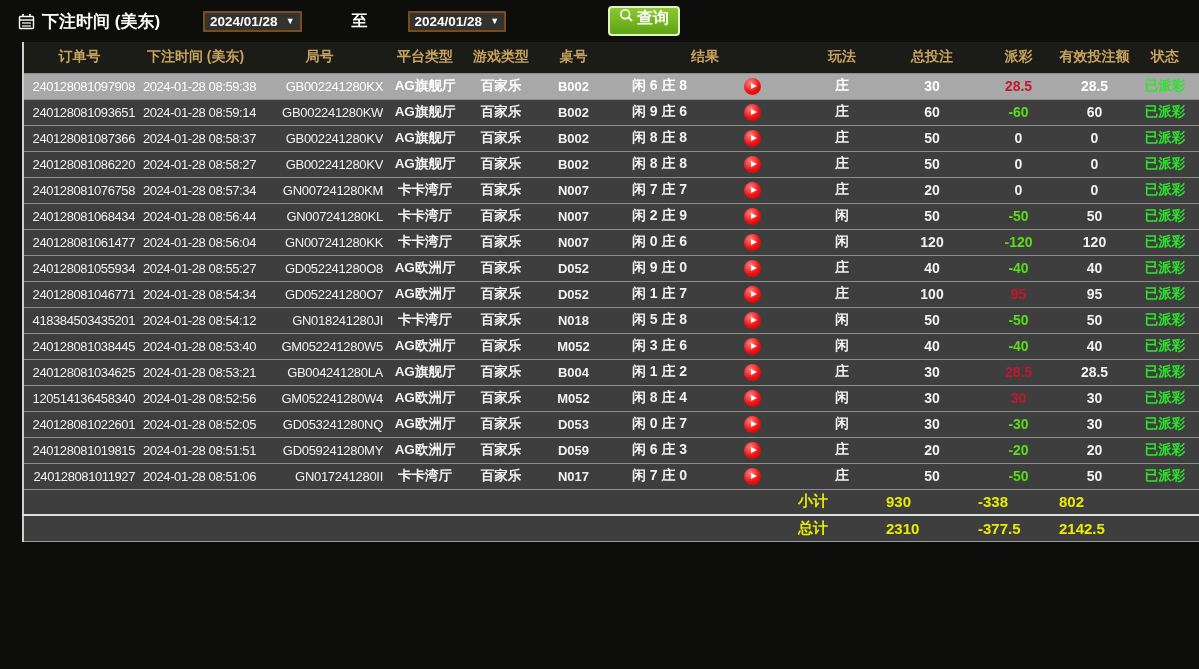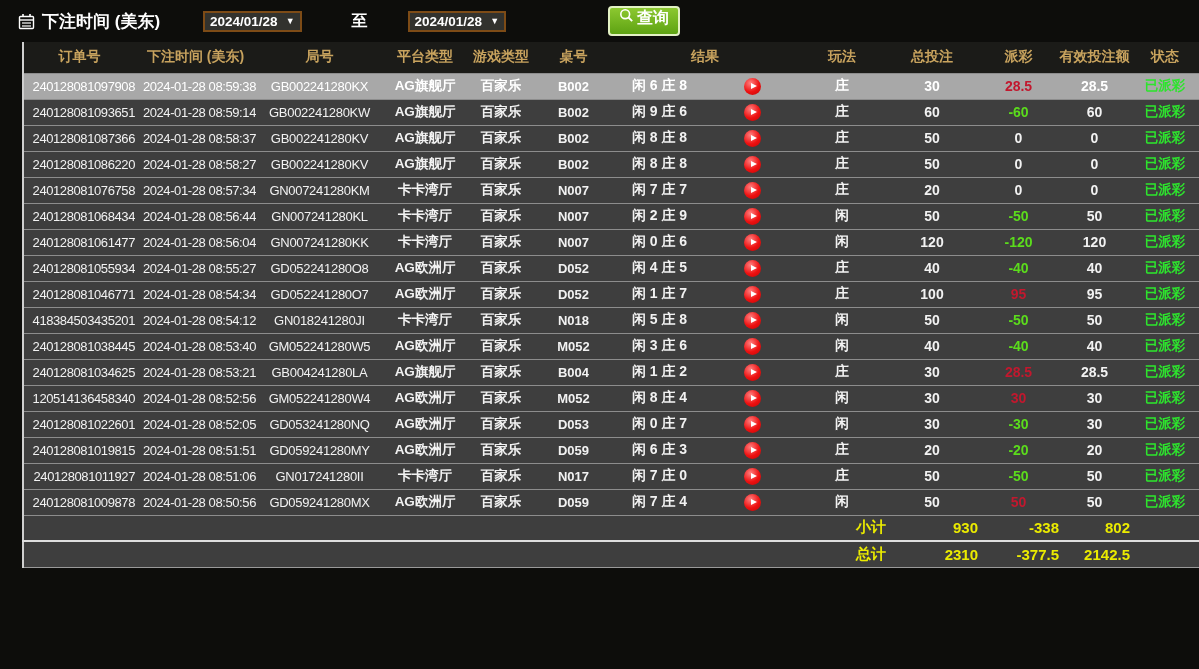--- a/index.html
+++ b/index.html
@@ -28,37 +28,37 @@
 
   
   .table-wrap{margin-left:22px;width:938px;}
   table{border-collapse:collapse;table-layout:fixed;width:1177px;border-left:2px solid #cfcfcf;}
   thead th{background:#1b1b18;color:var(--header-gold);font-size:14px;font-weight:bold;
     height:31px;white-space:nowrap;overflow:hidden;}
   tbody td{background:var(--row-bg);color:#f2f2f2;height:26px;text-align:center;
     border-top:1px solid #8d8d8d;white-space:nowrap;overflow:hidden;
     font-size:14px;font-weight:600;}
   td.c-order,td.c-time{text-align:right;padding-left:4px;font-weight:400;font-size:13px;letter-spacing:-0.4px;}
-  td.c-game{font-weight:400;font-size:13px;letter-spacing:-0.3px;}
+  td.c-game{font-weight:400;font-size:13px;letter-spacing:-0.3px;text-align:right;}
   td.c-platform,td.c-gametype{font-size:13.5px;}
   td.c-table{font-size:13px;font-weight:600;}
   tr.highlighted td{background:var(--highlight-bg);color:#fff;}
   td.c-payout.win{color:var(--win-red);}
   td.c-payout.loss{color:var(--loss-green);}
   td.c-status{color:var(--status-green);font-size:13.5px;}
   tr.highlighted td.c-status{color:var(--status-green);}
 
   .play-icon{display:inline-flex;width:17px;height:17px;border-radius:50%;cursor:pointer;
     background:radial-gradient(circle at 38% 30%,#ff8080 0%,#ee1111 55%,#c00505 100%);
     align-items:center;justify-content:center;vertical-align:middle;}
   .play-icon i{display:block;width:0;height:0;border-left:6px solid #fff;
     border-top:3.5px solid transparent;border-bottom:3.5px solid transparent;margin-left:2px;}
 
   tr.summary td{background:var(--row-bg);color:var(--total-yellow);font-weight:bold;
-    font-size:15px;height:26px;border-top:1px solid #8d8d8d;text-align:right;}
+    font-size:15px;height:26px;border-top:1px solid #8d8d8d;text-align:left;}
   tr.summary.grand td{border-top:2px solid #dedede;border-bottom:1px solid #9a9a9a;}
 </style>
 </head>
 <body>
 
 <div class="filter-bar">
   <svg class="cal-icon" viewBox="0 0 17 17">
     <rect x="1.5" y="3.5" width="14" height="12" rx="1" fill="none" stroke="#fff" stroke-width="1.4"></rect>
     <line x1="1.5" y1="7" x2="15.5" y2="7" stroke="#fff" stroke-width="1.4"></line>
     <line x1="5" y1="1" x2="5" y2="4" stroke="#fff" stroke-width="1.6"></line>
@@ -265,21 +265,21 @@
     <td class="c-status">已派彩</td>
   </tr>
 
   <tr>
     <td class="c-order">240128081055934</td>
     <td class="c-time">2024-01-28 08:55:27</td>
     <td class="c-game">GD052241280O8</td>
     <td class="c-platform">AG欧洲厅</td>
     <td class="c-gametype">百家乐</td>
     <td class="c-table">D052</td>
-    <td class="c-result">闲 4 庄 5</td>
+    <td class="c-result">闲 9 庄 0</td>
     <td class="c-replay">
       <span class="play-icon">
               <i></i>
             </span>
     </td>
     <td class="c-play">庄</td>
     <td class="c-totalbet">40</td>
     <td class="c-payout loss">-40</td>
     <td class="c-validbet">40</td>
     <td class="c-status">已派彩</td>
@@ -439,39 +439,20 @@
               <i></i>
             </span>
     </td>
     <td class="c-play">庄</td>
     <td class="c-totalbet">50</td>
     <td class="c-payout loss">-50</td>
     <td class="c-validbet">50</td>
     <td class="c-status">已派彩</td>
   </tr>
 
-  <tr>
-    <td class="c-order">240128081009878</td>
-    <td class="c-time">2024-01-28 08:50:56</td>
-    <td class="c-game">GD059241280MX</td>
-    <td class="c-platform">AG欧洲厅</td>
-    <td class="c-gametype">百家乐</td>
-    <td class="c-table">D059</td>
-    <td class="c-result">闲 7 庄 4</td>
-    <td class="c-replay">
-      <span class="play-icon">
-              <i></i>
-            </span>
-    </td>
-    <td class="c-play">闲</td>
-    <td class="c-totalbet">50</td>
-    <td class="c-payout win">50</td>
-    <td class="c-validbet">50</td>
-    <td class="c-status">已派彩</td>
-  </tr>
 </tbody>
     <tbody>
       <tr class="summary">
         <td colspan="8"></td>
         <td>小计</td>
         <td>930</td>
         <td>-338</td>
         <td>802</td>
         <td></td>
       </tr>

